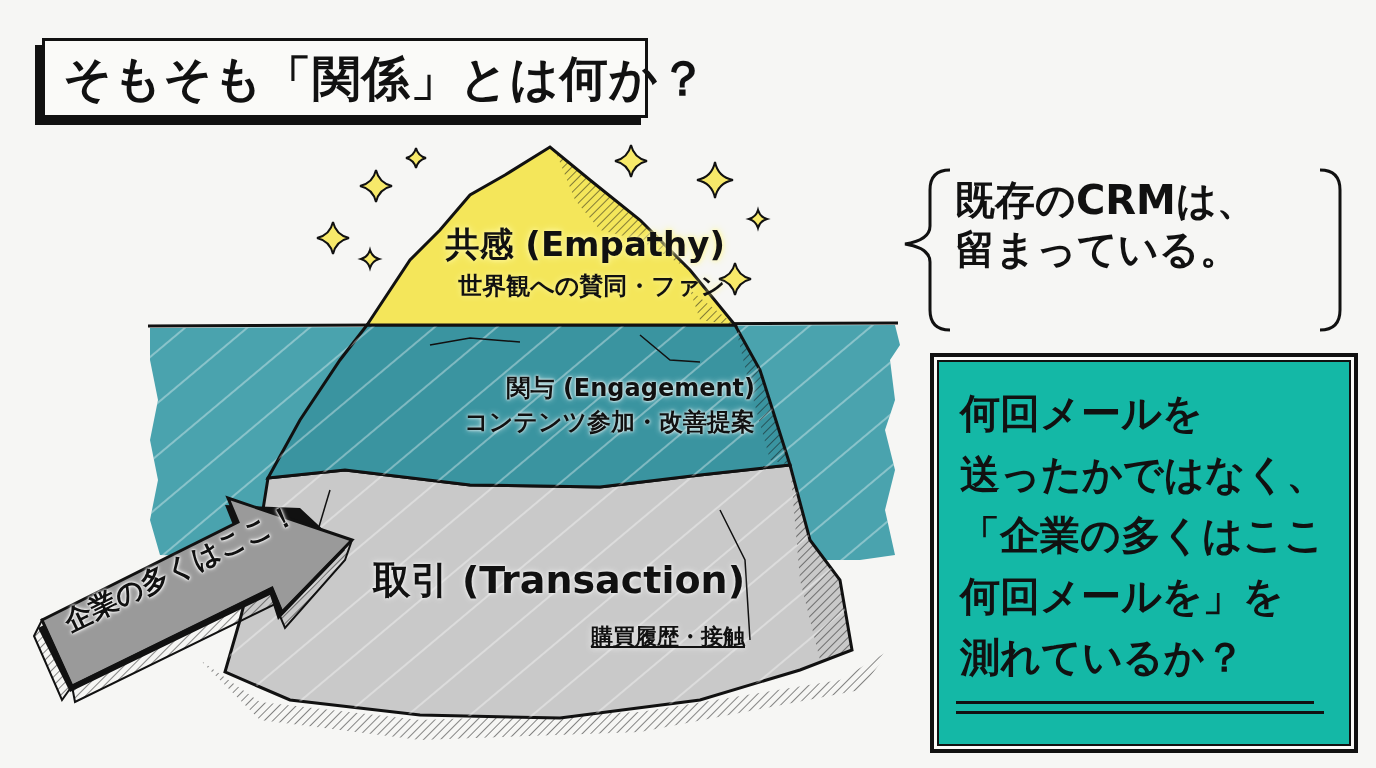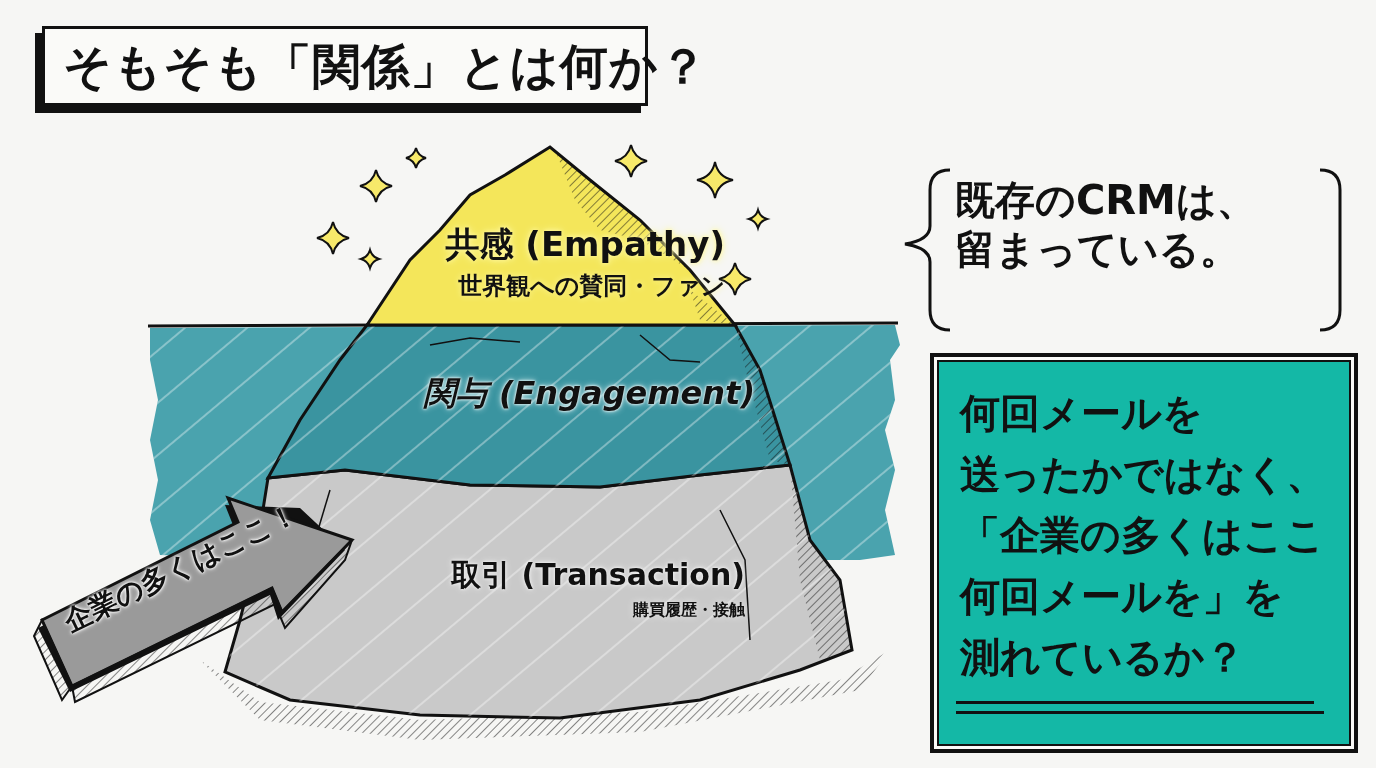--- a/index.html
+++ b/index.html
@@ -1,35 +1,35 @@
 <!DOCTYPE html>
 <html><head>
 <meta charset="utf-8">
 <style>
   html,body{margin:0;padding:0;}
   body{width:1376px;height:768px;overflow:hidden;background:#f6f6f4;position:relative;
        font-family:"DejaVu Sans","Liberation Sans",sans-serif;color:#111;}
-  .title-box{position:absolute;left:42px;top:26px;width:600px;height:74px;background:#fafaf8;
+  .title-box{position:absolute;left:42px;top:38px;width:600px;height:74px;background:#fafaf8;
        border:3px solid #111;box-shadow:-7px 7px 0 0 #111;}
   .title-box::after{content:"";position:absolute;left:-10px;bottom:-10px;width:605px;height:7px;
        background:repeating-linear-gradient(60deg,#111 0 2px,transparent 2px 5px);}
   .title-text{position:absolute;left:18px;top:6px;font-size:48px;font-weight:bold;letter-spacing:1px;white-space:nowrap;}
   svg.scene{position:absolute;left:0;top:0;}
   .lbl{position:absolute;text-align:right;font-weight:bold;white-space:nowrap;}
   .lbl .main{display:block;}
   .lbl .sub{display:block;}
   .empathy{left:395px;top:222px;width:330px;}
   .empathy .main{font-size:34px;text-shadow:0 0 8px #fff8a0,0 0 4px #fff8a0;}
   .empathy .sub{font-size:24px;margin-top:2px;text-shadow:0 0 6px #fff8a0;}
   .engage{left:345px;top:372px;width:410px;}
-  .engage .main{font-size:32px;color:#111;text-shadow:0 0 6px #d8eef0,0 0 3px #d8eef0,0 0 2px #fff;font-style:italic;}
+  .engage .main{font-size:24px;color:#111;text-shadow:0 0 6px #d8eef0,0 0 3px #d8eef0,0 0 2px #fff;}
   .engage .sub{font-size:24px;margin-top:2px;text-shadow:0 0 6px #d8eef0,0 0 3px #fff;}
   .trans{left:365px;top:555px;width:380px;}
-  .trans .main{font-size:30px;text-shadow:0 0 6px #eee,0 0 3px #fff;}
-  .trans .sub{font-size:16px;margin-top:4px;text-shadow:0 0 6px #eee;}
+  .trans .main{font-size:38px;text-shadow:0 0 6px #eee,0 0 3px #fff;}
+  .trans .sub{font-size:22px;margin-top:16px;text-shadow:0 0 6px #eee;text-decoration:underline;}
   .arrow-label{position:absolute;left:66px;top:605px;font-size:28px;font-weight:bold;white-space:nowrap;
        transform:rotate(-26deg);transform-origin:left center;text-shadow:0 0 5px #fff,0 0 3px #fff,0 0 2px #fff;}
   .brace-text{position:absolute;left:955px;top:176px;font-size:40px;font-weight:bold;line-height:49px;white-space:nowrap;}
   .question-box{position:absolute;left:930px;top:353px;width:420px;height:392px;border:4px solid #111;
        box-shadow:inset 0 0 0 3px #fafaf8, inset 0 0 0 5px #111;background:#14b8a6;}
   .question-text{position:absolute;left:26px;top:26px;font-size:40px;font-weight:bold;line-height:61px;white-space:nowrap;}
   .q-line{position:absolute;left:22px;right:40px;height:3px;background:#111;}
   .q-line.a{bottom:45px;}
   .q-line.b{bottom:35px;right:30px;}
 </style>
@@ -103,20 +103,21 @@
     <path d="M1320 170 Q1340 170 1340 190 L1340 310 Q1340 330 1320 330"></path>
   </g>
 </svg>
 
 <div class="lbl empathy">
   <span class="main">共感 (Empathy)</span>
   <span class="sub">世界観への賛同・ファン</span>
 </div>
 <div class="lbl engage">
   <span class="main">関与 (Engagement)</span>
+  <span class="sub">コンテンツ参加・改善提案</span>
 </div>
 <div class="lbl trans">
   <span class="main">取引 (Transaction)</span>
   <span class="sub">購買履歴・接触</span>
 </div>
 
 <div class="arrow-label">企業の多くはここ！</div>
 
 <div class="brace-text">
   <div>既存のCRMは、</div>

